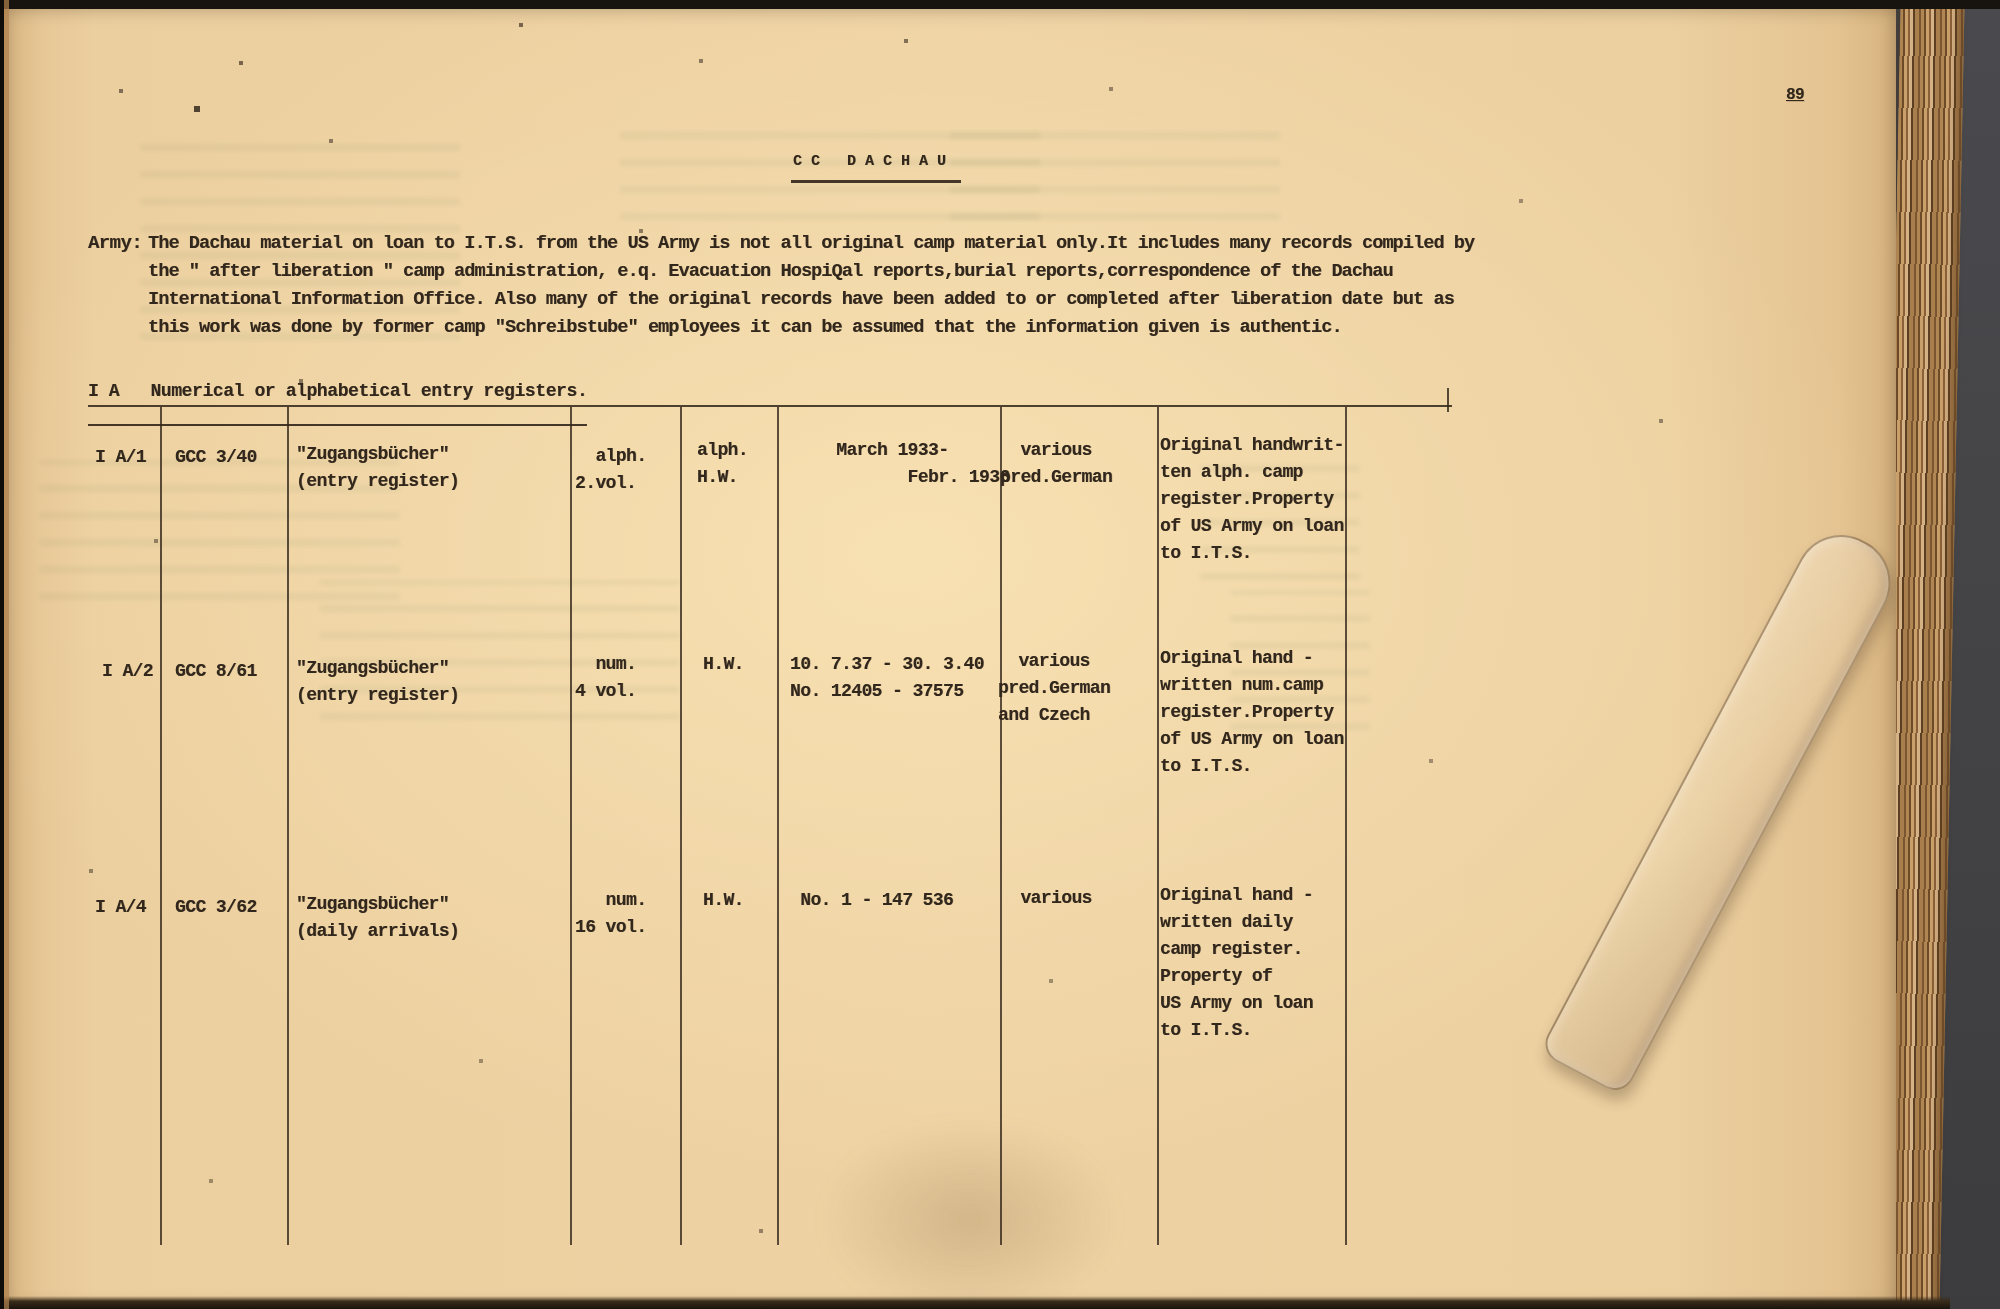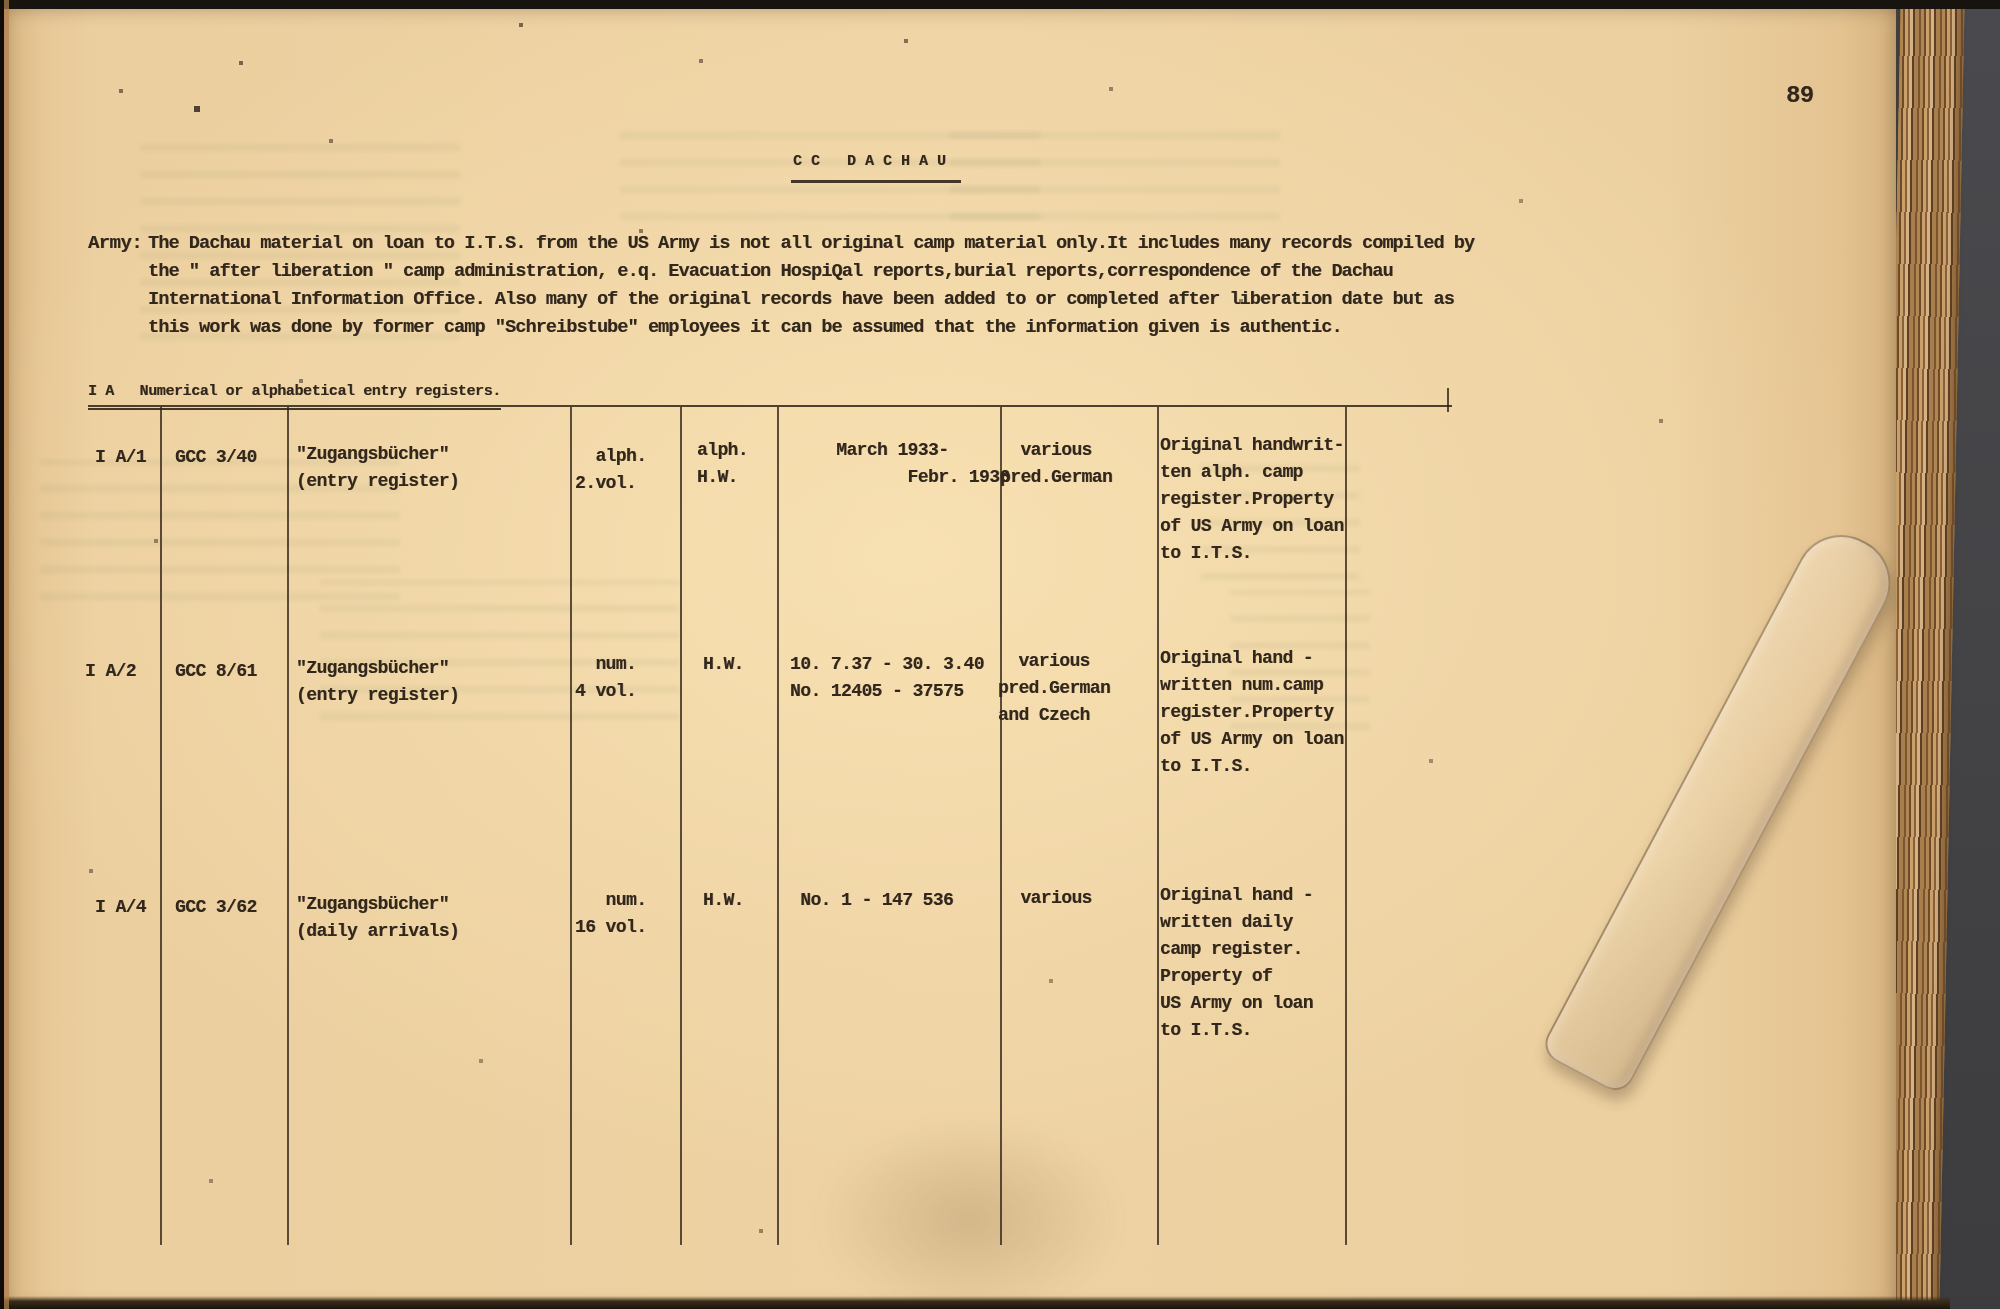--- a/index.html
+++ b/index.html
@@ -43,27 +43,27 @@
       640px 230px 0 1px rgba(40,30,20,.5), 300px 380px 0 1px rgba(40,30,20,.5),
       155px 540px 0 1px rgba(40,30,20,.45), 1240px 300px 0 1px rgba(40,30,20,.45),
       1520px 200px 0 1px rgba(40,30,20,.4), 90px 870px 0 1px rgba(40,30,20,.45),
       480px 1060px 0 1px rgba(40,30,20,.4), 1050px 980px 0 1px rgba(40,30,20,.4),
       1430px 760px 0 1px rgba(40,30,20,.4), 760px 1230px 0 1px rgba(40,30,20,.45),
       1660px 420px 0 1px rgba(40,30,20,.45), 210px 1180px 0 1px rgba(40,30,20,.4);}
   
   .tw{position:absolute;z-index:10;white-space:pre;
     font-size:18px;line-height:27px;letter-spacing:-0.6px;
     text-shadow:.5px .4px 0 rgba(50,40,28,.45);}
-  .page-number{left:1786px;top:82px;font-size:24px;}
+  .page-number{left:1786px;top:82px;font-size:16px;text-decoration:underline;}
   .doc-title{left:791px;top:148px;font-size:15px;letter-spacing:9px;
     border-bottom:3px solid rgba(50,38,25,.9);padding:0 6px 5px 2px;}
   .note-label{left:88px;top:230px;font-size:19px;}
   .note-text{left:148px;top:230px;font-size:18.5px;line-height:28px;letter-spacing:-0.9px;}
-  .section-heading{left:88px;top:378px;font-size:15px;letter-spacing:-0.4px;
-    border-bottom:2.5px solid rgba(50,38,25,.9);padding-bottom:3px;}
+  .section-heading{left:88px;top:378px;font-size:18px;letter-spacing:-0.4px;
+    border-bottom:2.5px solid rgba(50,38,25,.9);padding-bottom:19px;}
   
   .hrule{position:absolute;left:88px;top:405px;width:1364px;height:0;
     border-top:2.5px solid rgba(48,36,24,.85);z-index:9;}
   .tick{position:absolute;left:1447px;top:388px;width:2px;height:24px;background:rgba(48,36,24,.8);z-index:9;}
   .vline{position:absolute;top:407px;height:838px;width:0;
     border-left:2px solid rgba(48,36,24,.78);z-index:9;}
   .v1{left:160px}.v2{left:287px}.v3{left:570px}.v4{left:680px}
   .v5{left:777px}.v6{left:1000px}.v7{left:1157px}.v8{left:1345px}
   
   .paddle{position:absolute;left:1795px;top:535px;width:92px;height:600px;z-index:30;
@@ -128,21 +128,21 @@
   <div class="tw" style="left:826px;top:437px"> March 1933-
         Febr. 1936</div>
   <div class="tw" style="left:1000px;top:437px">  various
 pred.German</div>
   <div class="tw" style="left:1160px;top:432px">Original handwrit-
 ten alph. camp
 register.Property
 of US Army on loan
 to I.T.S.</div>
 
-  <div class="tw" style="left:85px;top:658px">I A/2</div>
+  <div class="tw" style="left:102px;top:658px">I A/2</div>
   <div class="tw" style="left:175px;top:658px">GCC 8/61</div>
   <div class="tw" style="left:296px;top:655px">"Zugangsbücher"
 (entry register)</div>
   <div class="tw" style="left:575px;top:651px">  num.
 4 vol.</div>
   <div class="tw" style="left:703px;top:651px">H.W.</div>
   <div class="tw" style="left:790px;top:651px">10. 7.37 - 30. 3.40
 No. 12405 - 37575</div>
   <div class="tw" style="left:998px;top:648px">  various
 pred.German

